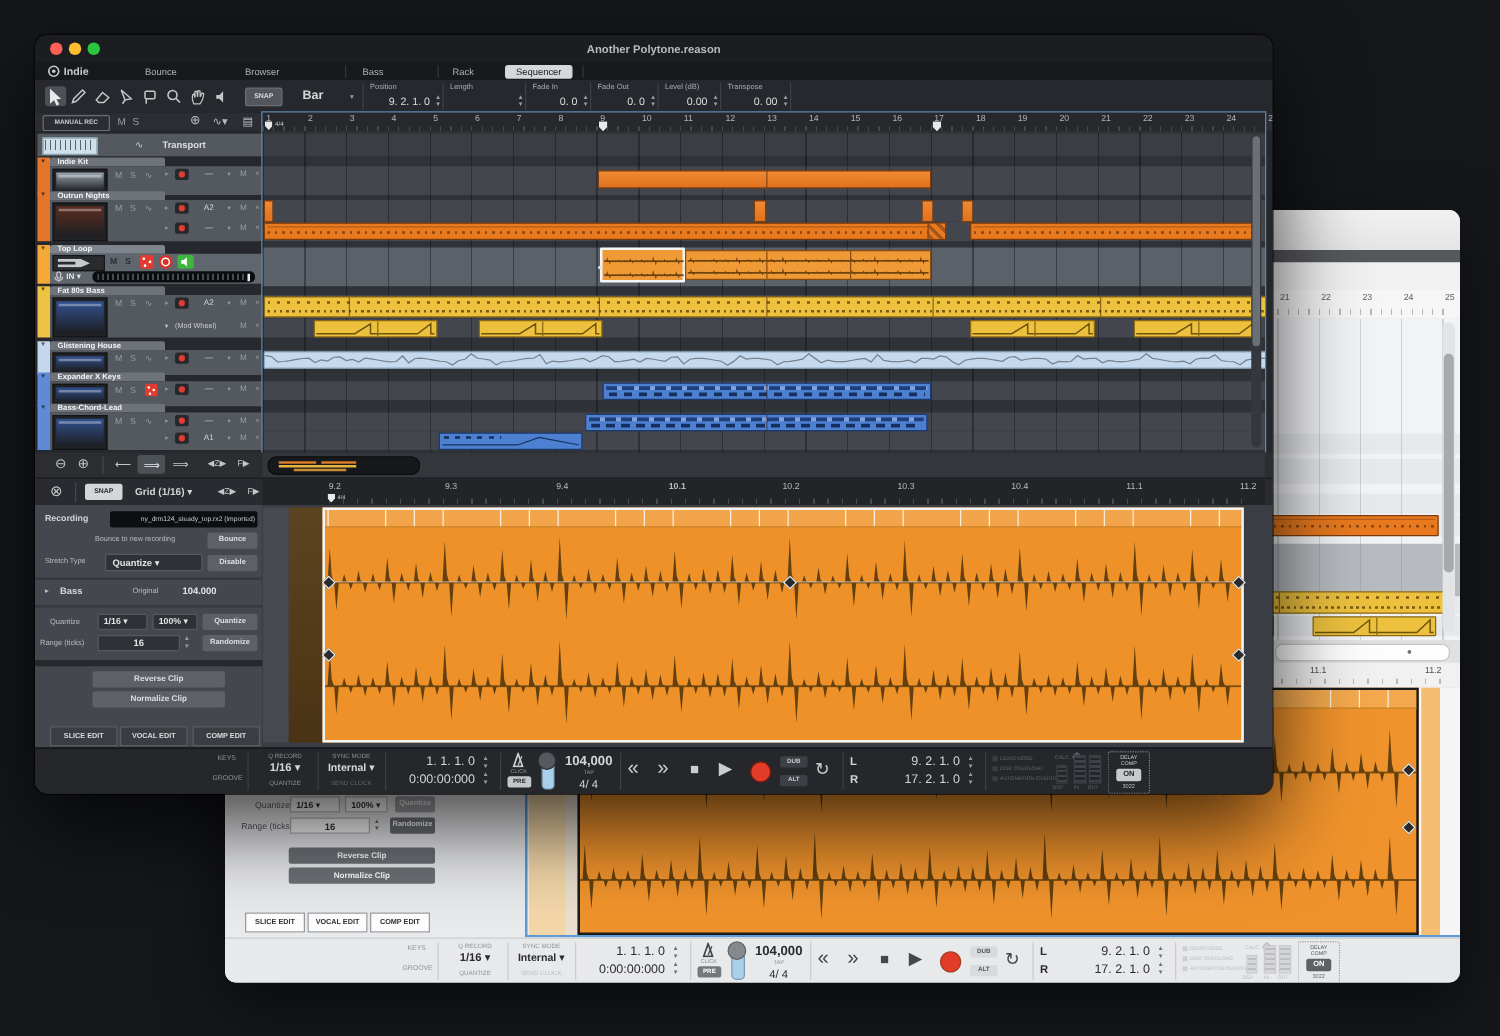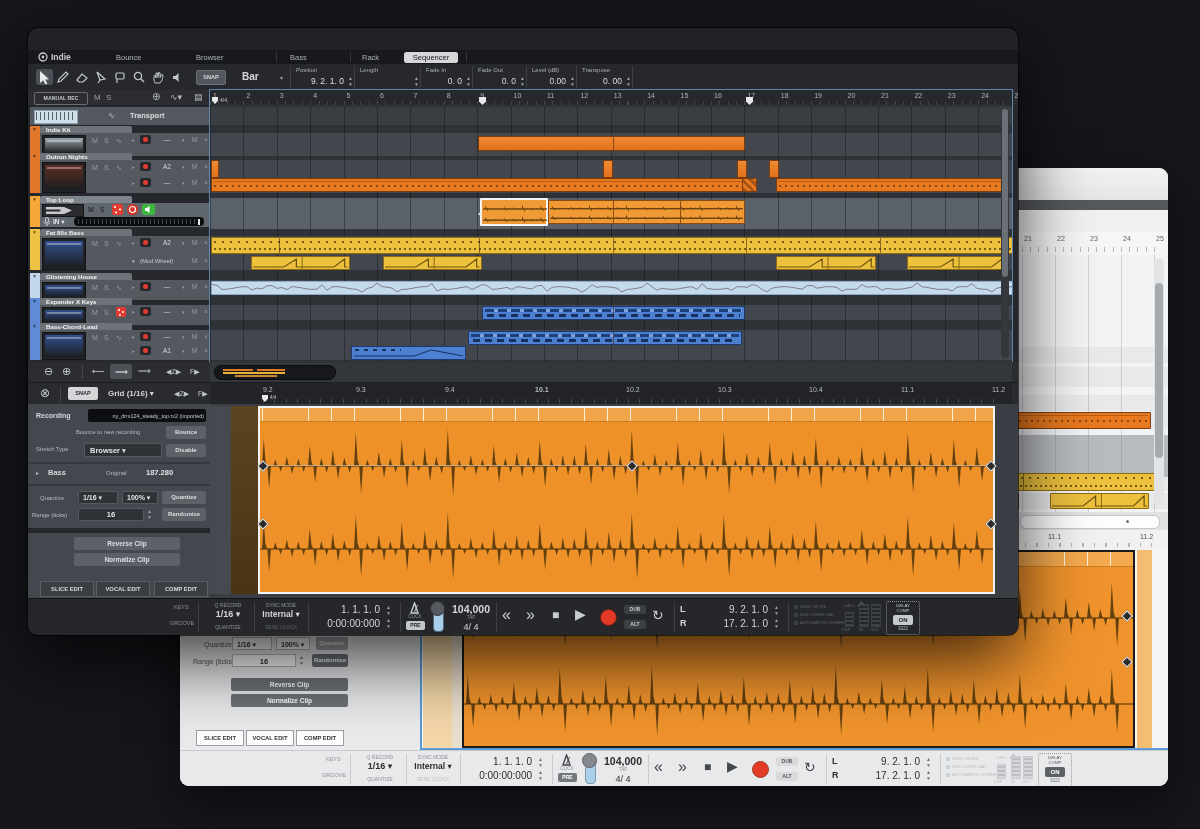--- a/index.html
+++ b/index.html
@@ -509,20 +509,26 @@
         <div style="position: absolute; left: 842px; top: 29px; font-size: 4.2px; color: rgb(188, 190, 193); line-height: 1; white-space: nowrap;">OUT</div>
         <div style="position: absolute; left: 858px; top: 2px; width: 32px; height: 32px; border: 1px dotted rgb(151, 153, 156); border-radius: 2px;">
           <div style="position: absolute; left: 0px; top: 2px; font-size: 4.3px; color: rgb(85, 88, 92); line-height: 1; white-space: nowrap; width: 32px; text-align: center;">DELAY</div>
           <div style="position: absolute; left: 0px; top: 7px; font-size: 4.3px; color: rgb(85, 88, 92); line-height: 1; white-space: nowrap; width: 32px; text-align: center;">COMP</div>
           <div style="position: absolute; left: 6px; top: 13px; width: 20px; height: 10px; background: rgb(93, 96, 101); color: rgb(255, 255, 255); font-size: 6px; font-weight: bold; text-align: center; line-height: 10px; border-radius: 2px;">ON</div>
           <div style="position: absolute; left: 0px; top: 25px; font-size: 4.5px; color: rgb(106, 109, 113); line-height: 1; white-space: nowrap; width: 32px; text-align: center;">3022</div>
         </div>
       </div>
     </div>
   <div id="front-window">
+      <div style="position: absolute; left: 0px; top: 0px; width: 990px; height: 22px; background: rgb(27, 29, 33); border-bottom: 1px solid rgb(12, 13, 15);">
+        <div style="position: absolute; left: 12px; top: 6px; width: 10px; height: 10px; border-radius: 50%; background: rgb(255, 95, 87);"></div>
+        <div style="position: absolute; left: 27px; top: 6px; width: 10px; height: 10px; border-radius: 50%; background: rgb(254, 188, 46);"></div>
+        <div style="position: absolute; left: 42px; top: 6px; width: 10px; height: 10px; border-radius: 50%; background: rgb(41, 199, 63);"></div>
+        <div style="position: absolute; left: 0px; top: 7px; font-size: 9px; color: rgb(185, 187, 190); line-height: 1; white-space: nowrap; width: 990px; text-align: center; font-weight: bold;">Another Polytone.reason</div>
+      </div>
       <div style="position: absolute; left: 0px; top: 22px; width: 990px; height: 14px; background: rgb(23, 25, 29);">
         <div style="position: absolute; left: 10px; top: 2px; width: 10px; height: 10px;">
           <svg width="10" height="10" viewBox="0 0 10 10" xmlns="http://www.w3.org/2000/svg">
             <circle cx="5" cy="5" r="4" fill="none" stroke="#c8cacd" stroke-width="1.3"></circle>
             <circle cx="5" cy="5" r="1.4" fill="#c8cacd"></circle>
           </svg>
         </div>
         <div style="position: absolute; left: 23px; top: 3px; font-size: 8.5px; color: rgb(200, 202, 205); line-height: 1; white-space: nowrap; font-weight: bold;">Indie</div>
         <div style="position: absolute; left: 88px; top: 3.5px; font-size: 7.5px; color: rgb(174, 177, 181); line-height: 1;">Bounce</div>
         <div style="position: absolute; left: 168px; top: 3.5px; font-size: 7.5px; color: rgb(174, 177, 181); line-height: 1;">Browser</div>
@@ -1135,27 +1141,27 @@
         </div>
       </div>
       <div style="position: absolute; left: 0px; top: 376px; width: 990px; height: 194px; background: rgb(58, 61, 67);">
         <div style="position: absolute; left: 0px; top: 0px; width: 182px; height: 194px; background: rgb(68, 71, 77); border-right: 1px solid rgb(34, 36, 40);">
           <div style="position: absolute; left: 8px; top: 8px; font-size: 7px; color: rgb(212, 214, 217); line-height: 1; white-space: nowrap; font-weight: bold;">Recording</div>
           <div style="position: absolute; left: 60px; top: 5px; width: 118px; height: 13px; background: rgb(13, 14, 16); border-radius: 2px;"></div>
           <div style="position: absolute; left: 62px; top: 9.5px; font-size: 5.4px; color: rgb(201, 204, 208); line-height: 1; white-space: nowrap; width: 114px; text-align: right;">ny_drm124_steady_top.rx2 (imported)</div>
           <div style="position: absolute; left: 48px; top: 26px; font-size: 5.8px; color: rgb(185, 188, 192); line-height: 1; white-space: nowrap;">Bounce to new recording</div>
           <div style="position: absolute; left: 138px; top: 22px; width: 40px; height: 13px; background: rgb(93, 97, 103); border-radius: 2px; color: rgb(221, 223, 226); font-size: 6px; font-weight: bold; text-align: center; line-height: 13px;">Bounce</div>
           <div style="position: absolute; left: 8px; top: 43px; font-size: 5.8px; color: rgb(185, 188, 192); line-height: 1; white-space: nowrap;">Stretch Type</div>
-          <div style="position: absolute; left: 56px; top: 39px; width: 78px; height: 14px; background: rgb(46, 49, 54); border: 1px solid rgb(85, 88, 94); border-radius: 2px; color: rgb(226, 228, 230); font-size: 7.5px; font-weight: bold; line-height: 13px; padding-left: 5px; box-sizing: border-box;">Browser        ▾</div>
+          <div style="position: absolute; left: 56px; top: 39px; width: 78px; height: 14px; background: rgb(46, 49, 54); border: 1px solid rgb(85, 88, 94); border-radius: 2px; color: rgb(226, 228, 230); font-size: 7.5px; font-weight: bold; line-height: 13px; padding-left: 5px; box-sizing: border-box;">Quantize        ▾</div>
           <div style="position: absolute; left: 138px; top: 40px; width: 40px; height: 13px; background: rgb(93, 97, 103); border-radius: 2px; color: rgb(221, 223, 226); font-size: 6px; font-weight: bold; text-align: center; line-height: 13px;">Disable</div>
           <div style="position: absolute; left: 0px; top: 58px; width: 182px; height: 2px; background: rgb(53, 56, 61);"></div>
           <div style="position: absolute; left: 8px; top: 66px; font-size: 6px; color: rgb(185, 188, 192); line-height: 1; white-space: nowrap;">▸</div>
           <div style="position: absolute; left: 20px; top: 65px; font-size: 7.5px; color: rgb(212, 214, 217); line-height: 1; white-space: nowrap; font-weight: bold;">Bass</div>
           <div style="position: absolute; left: 78px; top: 66px; font-size: 6px; color: rgb(185, 188, 192); line-height: 1; white-space: nowrap;">Original</div>
-          <div style="position: absolute; left: 118px; top: 65px; font-size: 7.5px; color: rgb(226, 228, 230); line-height: 1; white-space: nowrap; font-weight: bold;">187.280</div>
+          <div style="position: absolute; left: 118px; top: 65px; font-size: 7.5px; color: rgb(226, 228, 230); line-height: 1; white-space: nowrap; font-weight: bold;">104.000</div>
           <div style="position: absolute; left: 0px; top: 80px; width: 182px; height: 2px; background: rgb(53, 56, 61);"></div>
           <div style="position: absolute; left: 12px; top: 91px; font-size: 6px; color: rgb(185, 188, 192); line-height: 1; white-space: nowrap;">Quantize</div>
           <div style="position: absolute; left: 50px; top: 87px; width: 40px; height: 13px; background: rgb(46, 49, 54); border: 1px solid rgb(85, 88, 94); border-radius: 2px; color: rgb(226, 228, 230); font-size: 7px; font-weight: bold; line-height: 12px; padding-left: 4px; box-sizing: border-box;">1/16   ▾</div>
           <div style="position: absolute; left: 94px; top: 87px; width: 36px; height: 13px; background: rgb(46, 49, 54); border: 1px solid rgb(85, 88, 94); border-radius: 2px; color: rgb(226, 228, 230); font-size: 7px; font-weight: bold; line-height: 12px; padding-left: 4px; box-sizing: border-box;">100% ▾</div>
           <div style="position: absolute; left: 134px; top: 87px; width: 44px; height: 13px; background: rgb(93, 97, 103); border-radius: 2px; color: rgb(221, 223, 226); font-size: 6px; font-weight: bold; text-align: center; line-height: 13px;">Quantize</div>
           <div style="position: absolute; left: 4px; top: 108px; font-size: 6px; color: rgb(185, 188, 192); line-height: 1; white-space: nowrap;">Range (ticks)</div>
           <div style="position: absolute; left: 50px; top: 104px; width: 66px; height: 13px; background: rgb(46, 49, 54); border: 1px solid rgb(85, 88, 94); border-radius: 2px; color: rgb(226, 228, 230); font-size: 7.5px; font-weight: bold; text-align: center; line-height: 12px; box-sizing: border-box;">16</div>
           <div style="position: absolute; left: 119px; top: 105px; width: 9px; height: 11px;">
             <div style="position: absolute; left: 0px; top: 0px; font-size: 5px; color: rgb(154, 157, 163); line-height: 1;">▲</div>
             <div style="position: absolute; left: 0px; top: 6px; font-size: 5px; color: rgb(154, 157, 163); line-height: 1;">▼</div>

